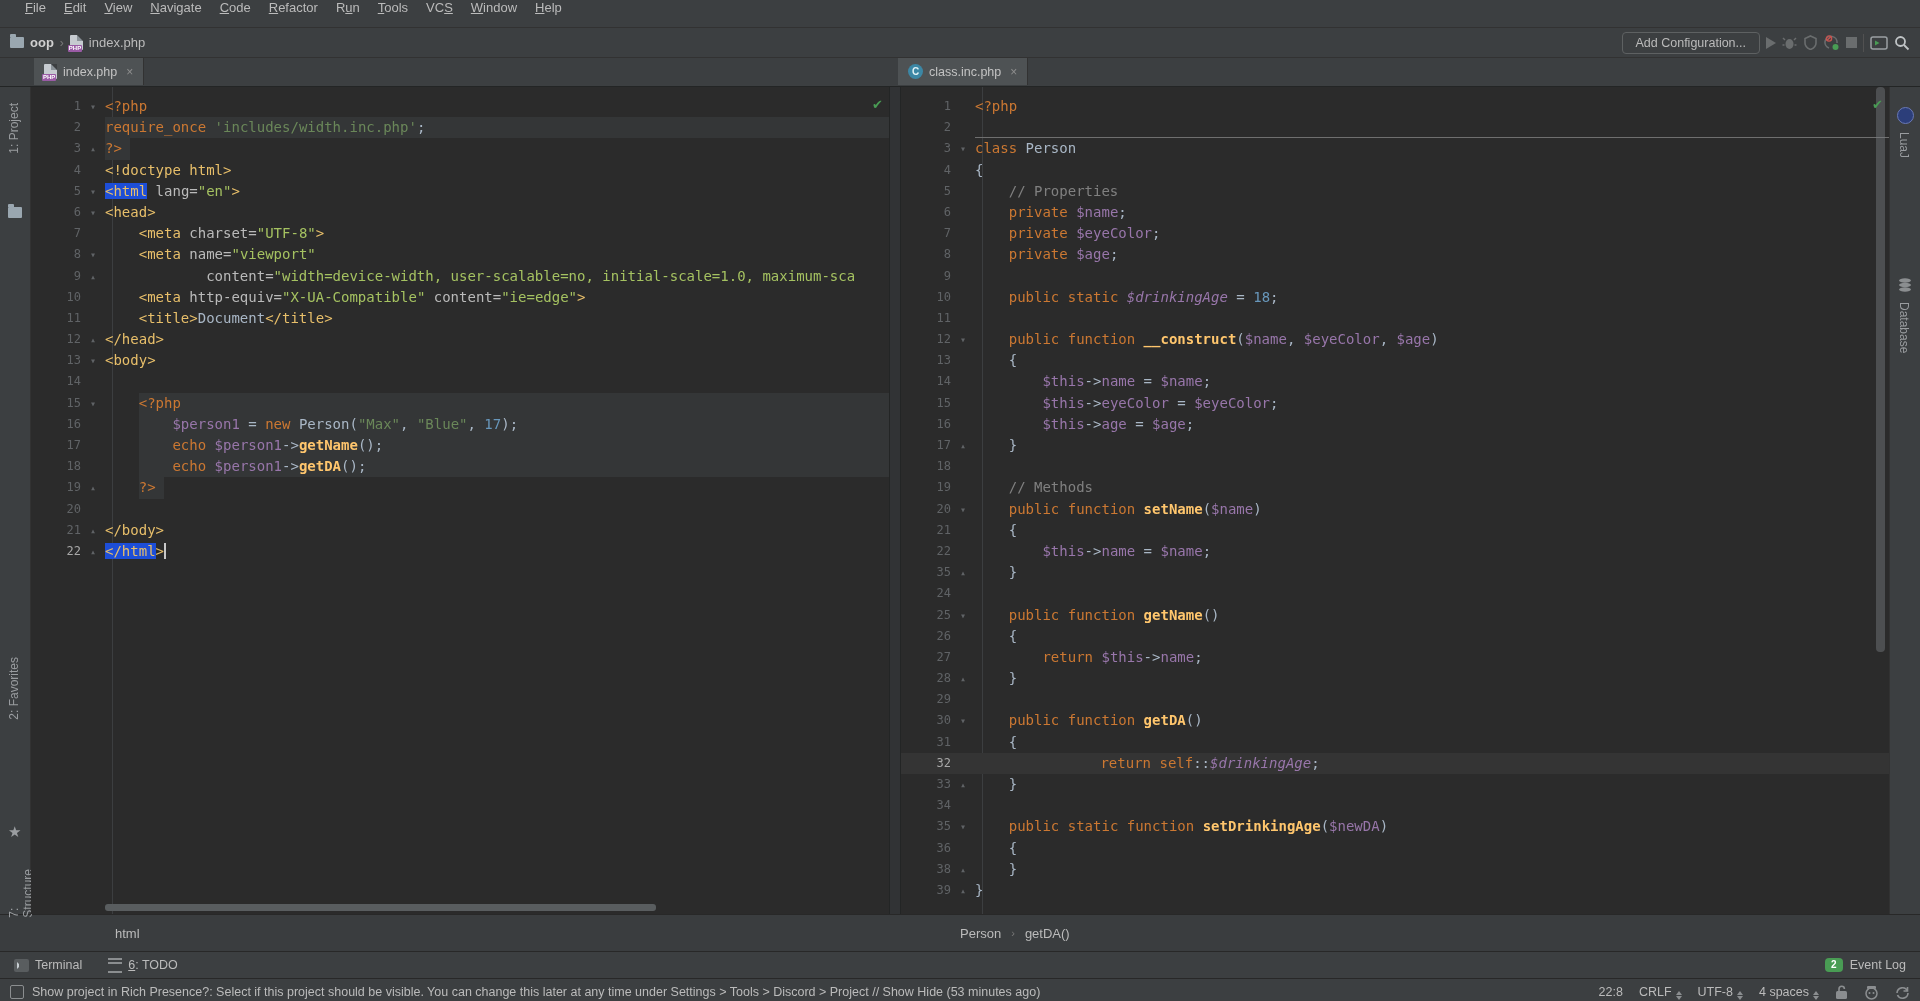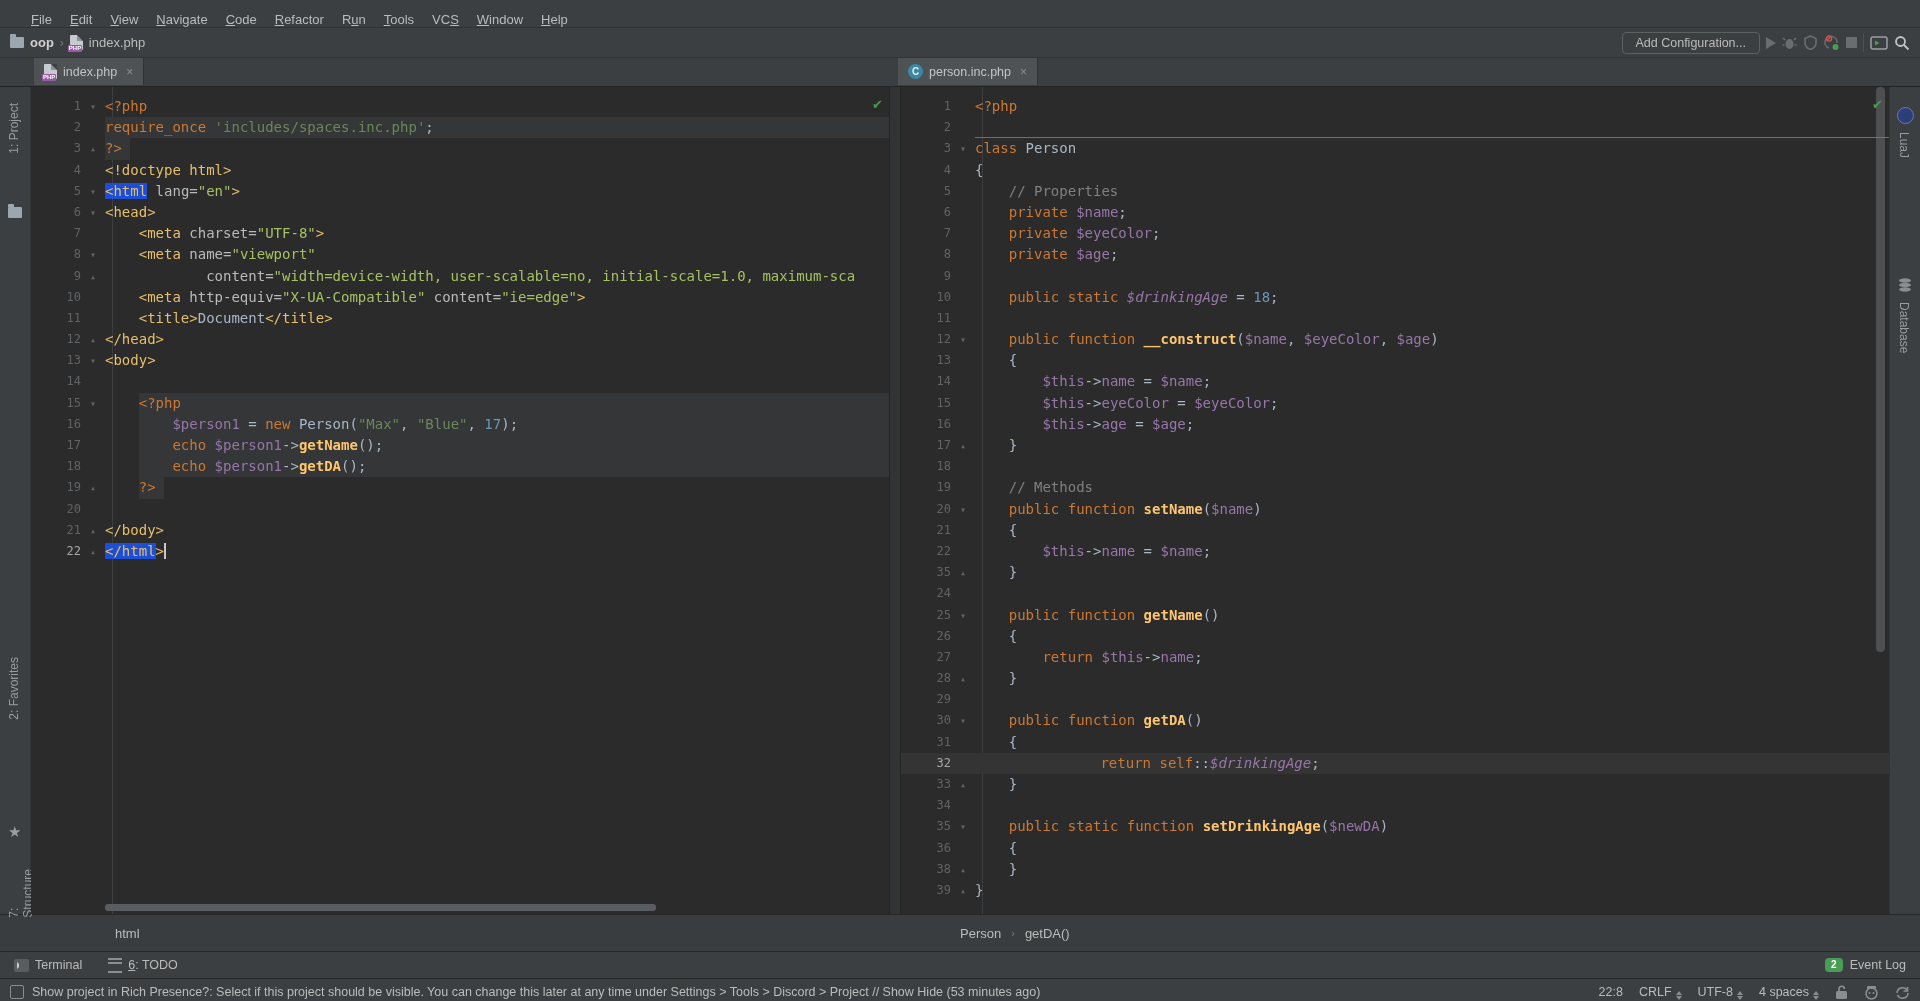--- a/index.html
+++ b/index.html
@@ -1,19 +1,19 @@
 <!DOCTYPE html>
 <html><head>
 <meta charset="utf-8">
 <style>
   html,body{margin:0;padding:0;background:#2b2b2b;}
   #app{position:relative;width:1920px;height:1001px;overflow:hidden;
        font-family:"Liberation Sans",sans-serif;color:#bbbbbb;background:#3c3f41;}
   
-  .menubar{height:27px;display:flex;align-items:flex-end;padding-left:22px;background:#3c3f41;border-bottom:1px solid #323232;font-size:13px;}
+  .menubar{height:27px;display:flex;align-items:flex-start;padding-left:16px;background:#3c3f41;border-bottom:1px solid #323232;font-size:13px;}
   .menu-item{padding:0 9px;color:#bbbbbb;cursor:default;}
   .menu-item u{text-decoration:underline;}
   .toolbar{height:29px;display:flex;align-items:center;background:#3c3f41;border-bottom:1px solid #323232;font-size:13px;padding:0 10px;}
   .crumb-top{display:flex;align-items:center;gap:6px;}
   .crumb-sep{color:#787878;font-size:12px;}
   .b{font-weight:bold;color:#d0d0d0;}
   .toolbar-right{margin-left:auto;display:flex;align-items:center;gap:6px;}
   .add-config{border:1px solid #5e6162;border-radius:4px;padding:3px 13px;color:#bbbbbb;font-size:12.5px;background:transparent;}
   .tb-sep{width:1px;height:18px;background:#515151;}
   
@@ -160,40 +160,40 @@
   <div class="tabrow">
     <div class="tab" style="left:34px">
       <span class="icon php-file">
           <span class="php-badge">PHP</span>
         </span>
       <span>index.php</span>
       <span class="close">×</span>
     </div>
     <div class="tab" style="left:898px">
       <span class="icon class-ic">C</span>
-      <span>person.inc.php</span>
+      <span>class.inc.php</span>
       <span class="close">×</span>
     </div>
   </div>
 
   <div class="main">
 
     <div class="stripe stripe-left">
       <span class="vlabel up" style="top:16px">1: Project</span>
       <span class="icon folder-ic" style="position:absolute;left:8px;top:120px"></span>
       <span class="vlabel up" style="top:570px">2: Favorites</span>
       <span class="star" style="top:736px">★</span>
       <span class="vlabel up" style="top:782px">7: Structure</span>
     </div>
 
     <div class="pane pane-left">
       <div class="gut-line" style="left:81px"></div>
       <div class="ed" id="ed-left">
           <div class="row"><span class="ln">1</span><span class="mk">▾</span><span class="code"><span class="kw">&lt;?php</span></span></div>
-          <div class="row"><span class="ln">2</span><span class="mk"></span><span class="code"><i class="frag" style="left: 0ch; right: 0px;"></i><span class="kw">require_once</span><span class="pln"> </span><span class="str">'includes/spaces.inc.php'</span><span class="pln">;</span></span></div>
+          <div class="row"><span class="ln">2</span><span class="mk"></span><span class="code"><i class="frag" style="left: 0ch; right: 0px;"></i><span class="kw">require_once</span><span class="pln"> </span><span class="str">'includes/width.inc.php'</span><span class="pln">;</span></span></div>
           <div class="row"><span class="ln">3</span><span class="mk">▴</span><span class="code"><i class="frag" style="left: 0ch; width: 3ch;"></i><span class="kw">?&gt;</span></span></div>
           <div class="row"><span class="ln">4</span><span class="mk"></span><span class="code"><span class="tag">&lt;!doctype html&gt;</span></span></div>
           <div class="row"><span class="ln">5</span><span class="mk">▾</span><span class="code"><span class="mt">&lt;html</span><span class="pln"> </span><span class="attr">lang=</span><span class="aval">"en"</span><span class="tag">&gt;</span></span></div>
           <div class="row"><span class="ln">6</span><span class="mk">▾</span><span class="code"><span class="tag">&lt;head&gt;</span></span></div>
           <div class="row"><span class="ln">7</span><span class="mk"></span><span class="code"><span class="tag">    &lt;meta </span><span class="attr">charset=</span><span class="aval">"UTF-8"</span><span class="tag">&gt;</span></span></div>
           <div class="row"><span class="ln">8</span><span class="mk">▾</span><span class="code"><span class="tag">    &lt;meta </span><span class="attr">name=</span><span class="aval">"viewport"</span></span></div>
           <div class="row"><span class="ln">9</span><span class="mk">▴</span><span class="code"><span class="attr">            content=</span><span class="aval">"width=device-width, user-scalable=no, initial-scale=1.0, maximum-sca</span></span></div>
           <div class="row"><span class="ln">10</span><span class="mk"></span><span class="code"><span class="tag">    &lt;meta </span><span class="attr">http-equiv=</span><span class="aval">"X-UA-Compatible"</span><span class="attr"> content=</span><span class="aval">"ie=edge"</span><span class="tag">&gt;</span></span></div>
           <div class="row"><span class="ln">11</span><span class="mk"></span><span class="code"><span class="tag">    &lt;title&gt;</span><span class="pln">Document</span><span class="tag">&lt;/title&gt;</span></span></div>
           <div class="row"><span class="ln">12</span><span class="mk">▴</span><span class="code"><span class="tag">&lt;/head&gt;</span></span></div>

